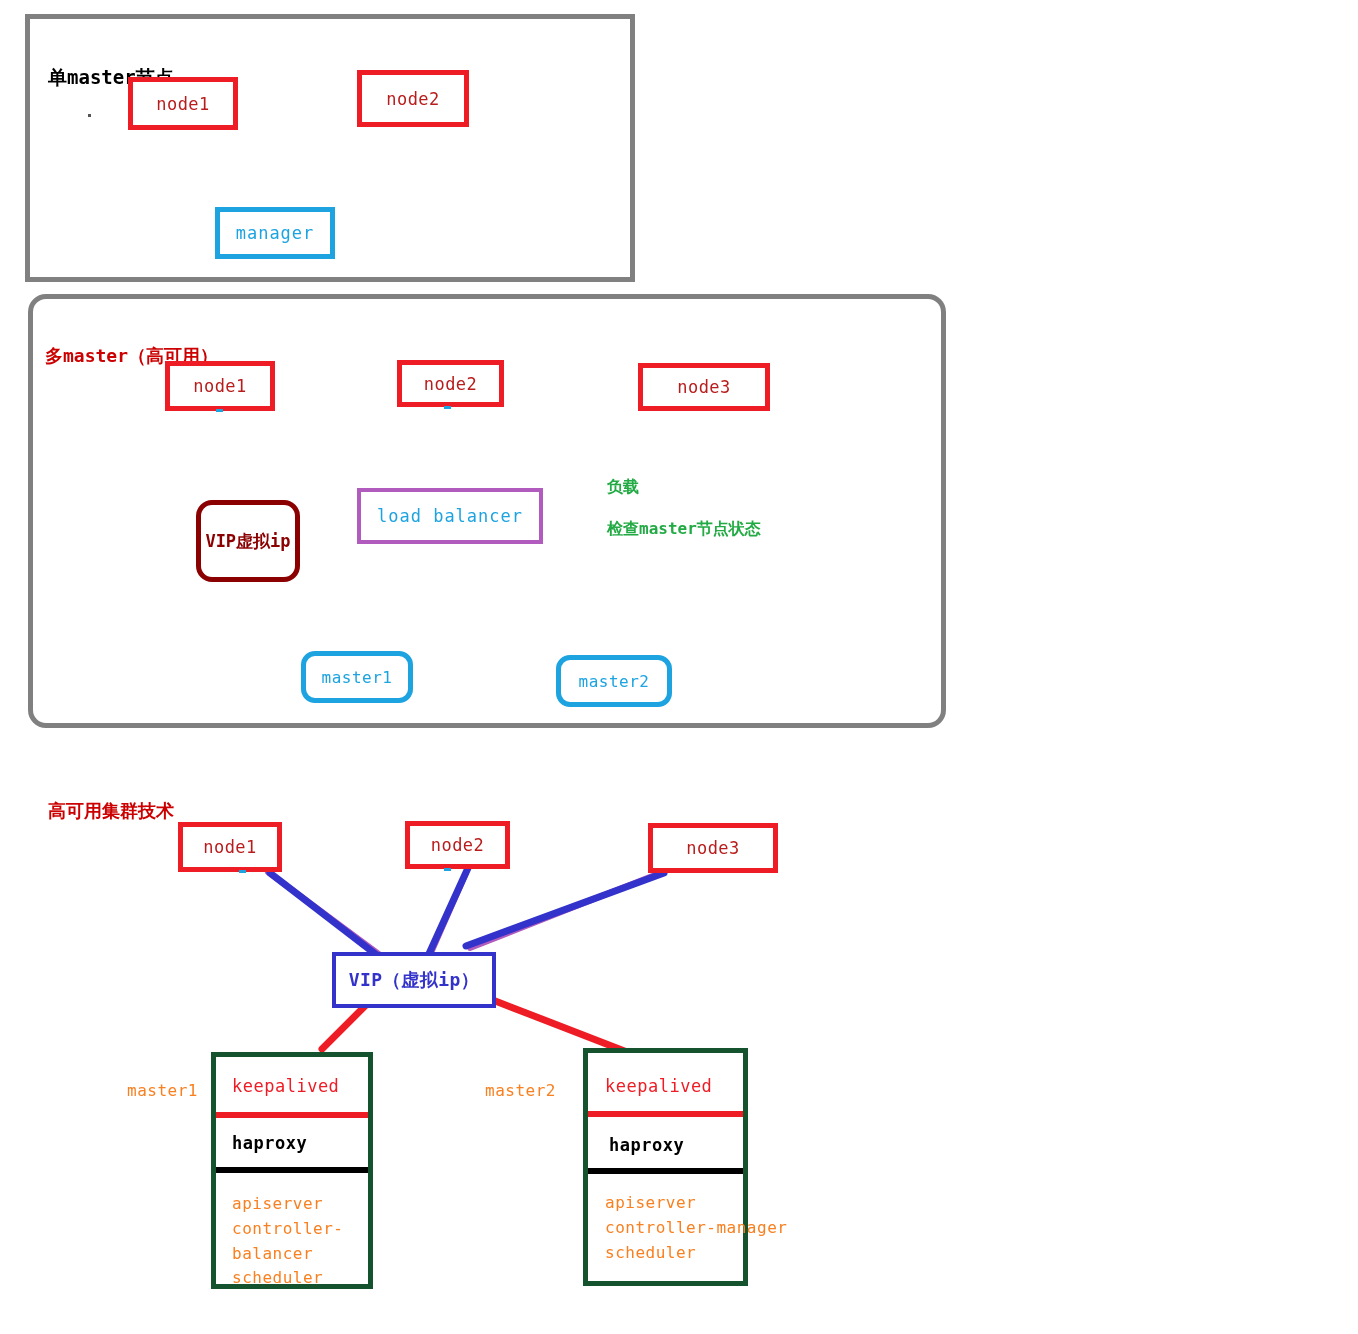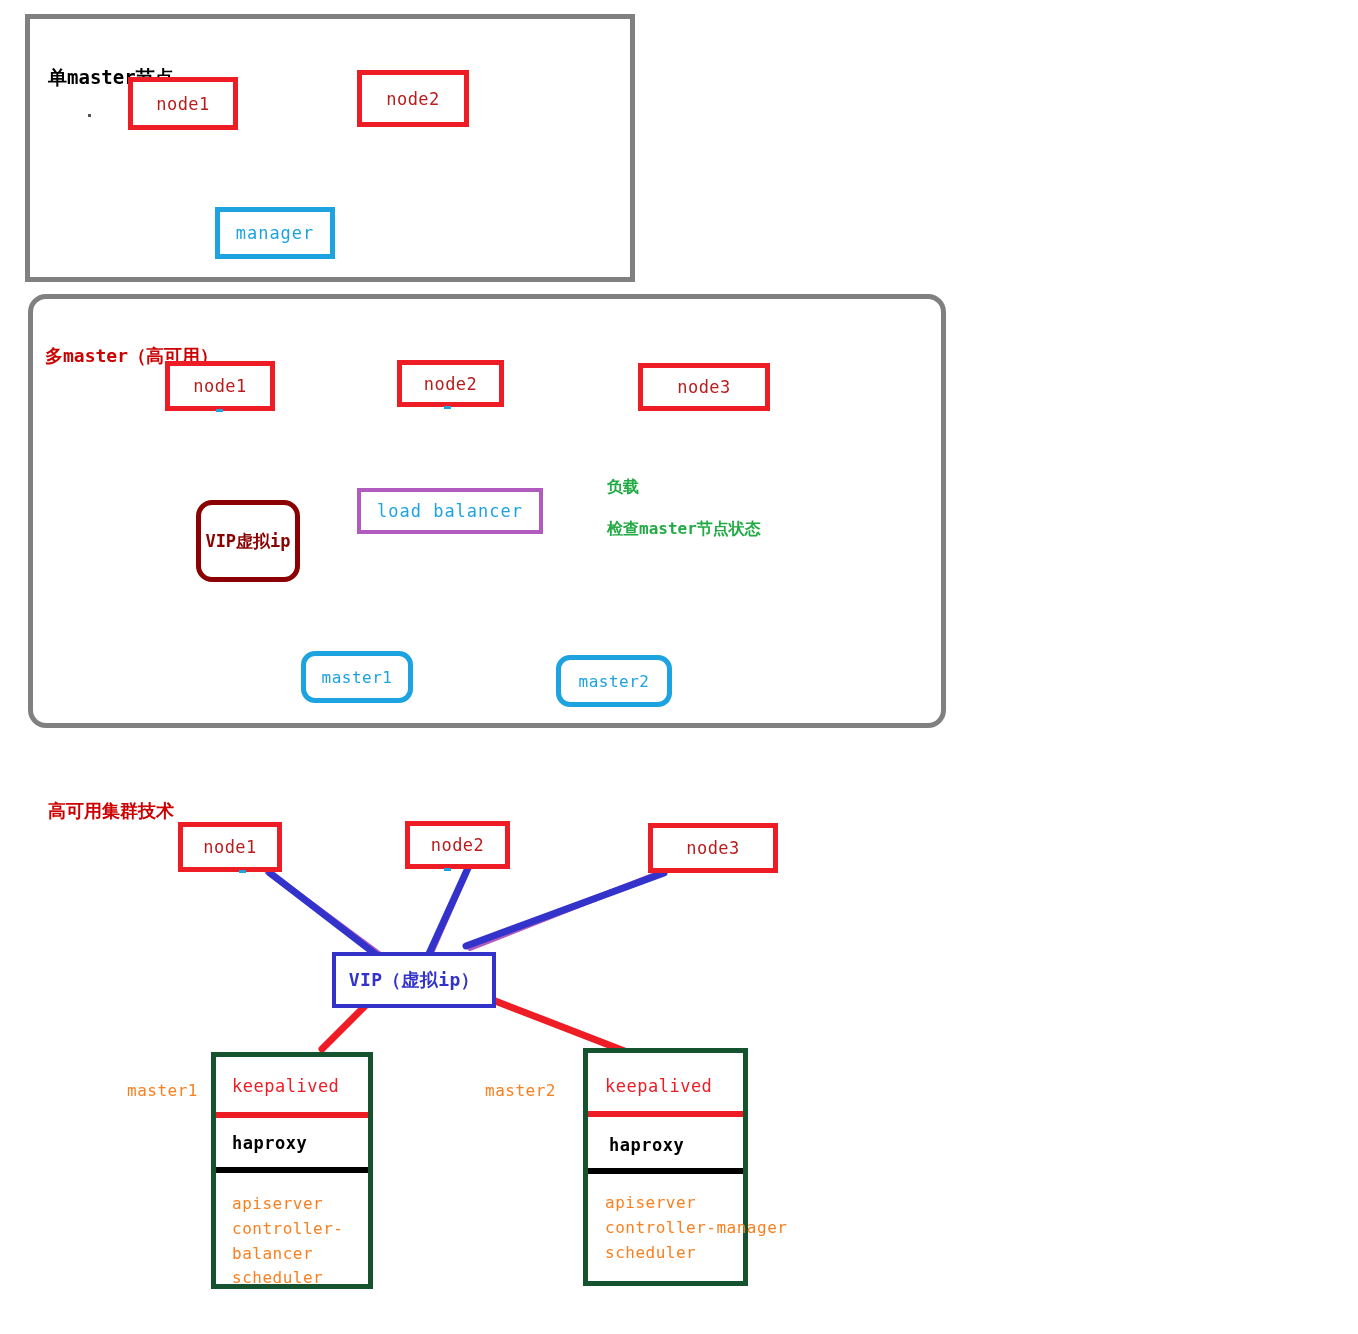--- a/index.html
+++ b/index.html
@@ -244,21 +244,21 @@
 
   <div class="box node-box" style="left:638px; top:363px; width:132px; height:48px;">
     <span>node3</span>
   </div>
 
   <div class="box vip-box-rd" style="left:196px; top:500px; width:104px; height:82px;">
     <span>VIP</span>
     <span>虚拟ip</span>
   </div>
 
-  <div class="box lb-box" style="left:357px; top:488px; width:186px; height:46px;">
+  <div class="box lb-box" style="left:357px; top:488px; width:186px; height:56px;">
     <span>load balancer</span>
   </div>
 
   <div class="green-note" style="left:607px; top:477px;">负载</div>
   <div class="green-note" style="left:607px; top:519px;">检查master节点状态</div>
 
   <div class="box master-box-rd" style="left:301px; top:651px; width:112px; height:52px;">
     <span>master1</span>
   </div>
   <div class="box master-box-rd" style="left:556px; top:655px; width:116px; height:52px;">

